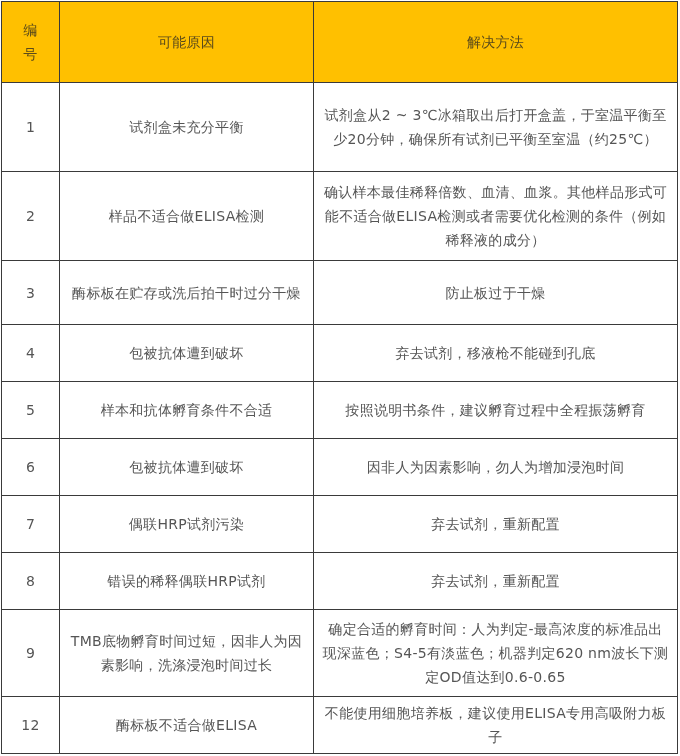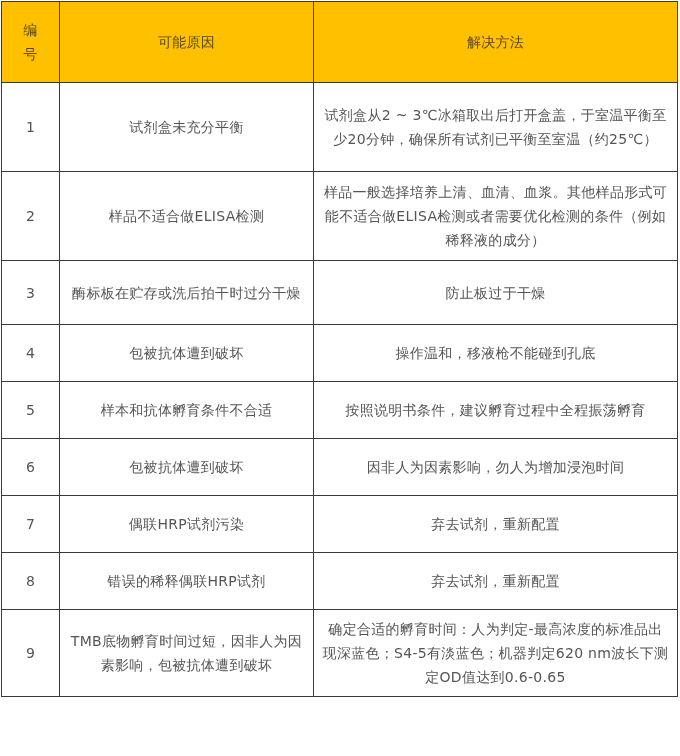--- a/index.html
+++ b/index.html
@@ -28,31 +28,31 @@
   </thead>
   <tbody>
     <tr style="height:89px">
       <td class="num">1</td>
       <td>试剂盒未充分平衡</td>
       <td>试剂盒从2 ~ 3℃冰箱取出后打开盒盖，于室温平衡至少20分钟，确保所有试剂已平衡至室温（约25℃）</td>
     </tr>
     <tr style="height:89px">
       <td class="num">2</td>
       <td>样品不适合做ELISA检测</td>
-      <td>样品一般选择培养上清、血清、血浆。其他样品形式可能不适合做ELISA检测或者需要优化检测的条件（例如稀释液的成分）</td>
+      <td>确认样本最佳稀释倍数、血清、血浆。其他样品形式可能不适合做ELISA检测或者需要优化检测的条件（例如稀释液的成分）</td>
     </tr>
     <tr style="height:64px">
       <td class="num">3</td>
       <td>酶标板在贮存或洗后拍干时过分干燥</td>
       <td>防止板过于干燥</td>
     </tr>
     <tr style="height:48px">
       <td class="num">4</td>
       <td>包被抗体遭到破坏</td>
-      <td>操作温和，移液枪不能碰到孔底</td>
+      <td>弃去试剂，移液枪不能碰到孔底</td>
     </tr>
     <tr style="height:47px">
       <td class="num">5</td>
       <td>样本和抗体孵育条件不合适</td>
       <td>按照说明书条件，建议孵育过程中全程振荡孵育</td>
     </tr>
     <tr style="height:39px">
       <td class="num">6</td>
       <td>包被抗体遭到破坏</td>
       <td>因非人为因素影响，勿人为增加浸泡时间</td>
@@ -62,17 +62,22 @@
       <td>偶联HRP试剂污染</td>
       <td>弃去试剂，重新配置</td>
     </tr>
     <tr style="height:36px">
       <td class="num">8</td>
       <td>错误的稀释偶联HRP试剂</td>
       <td>弃去试剂，重新配置</td>
     </tr>
     <tr style="height:87px">
       <td class="num">9</td>
-      <td>TMB底物孵育时间过短，因非人为因素影响，包被抗体遭到破坏</td>
+      <td>TMB底物孵育时间过短，因非人为因素影响，洗涤浸泡时间过长</td>
       <td>确定合适的孵育时间：人为判定-最高浓度的标准品出现深蓝色；S4-5有淡蓝色；机器判定620 nm波长下测定OD值达到0.6-0.65</td>
+    </tr>
+    <tr style="height:52px">
+      <td class="num">12</td>
+      <td>酶标板不适合做ELISA</td>
+      <td>不能使用细胞培养板，建议使用ELISA专用高吸附力板子</td>
     </tr>
   </tbody>
 </table>
 
 </body></html>

